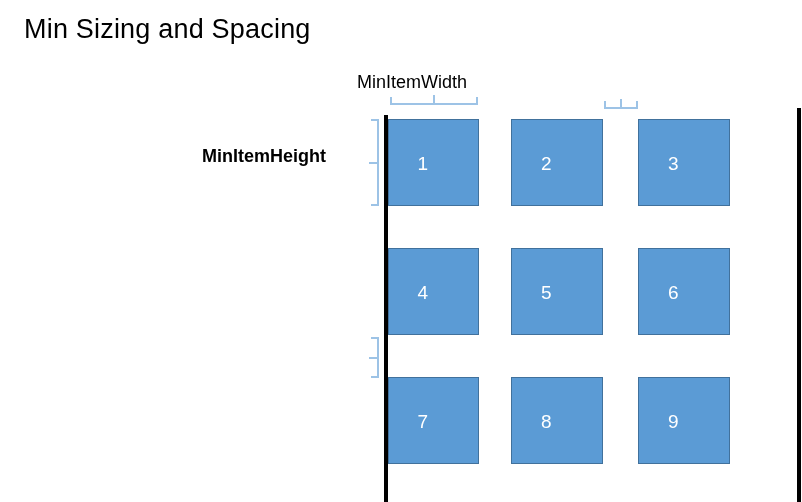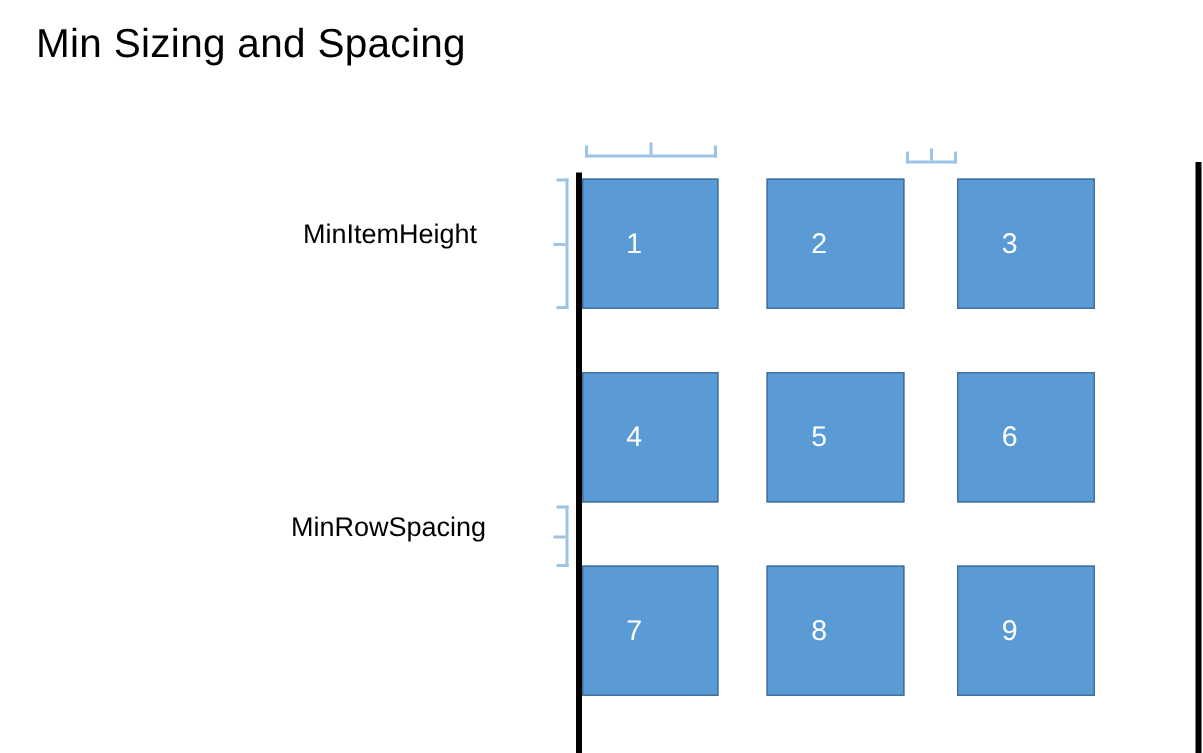--- a/index.html
+++ b/index.html
@@ -118,43 +118,43 @@
 </head>
 <body>
 
 <div id="slide">
 
   <div class="title">Min Sizing and Spacing</div>
 
   <div class="axis-line" style="left:384px; top:115px; width:4px; height:387px;"></div>
   <div class="axis-line" style="left:797px; top:108px; width:4px; height:394px;"></div>
 
+  <div class="ann-label" style="left:357px; top:72px;">MinItemWidth</div>
   <div class="brace-h" style="left:390px; top:95px; width:88px;">
     <div class="bar"></div>
     <div class="cap l"></div>
     <div class="cap r"></div>
     <div class="tick"></div>
   </div>
 
   <div class="brace-h" style="left:604px; top:99px; width:34px;">
     <div class="bar"></div>
     <div class="cap l"></div>
     <div class="cap r"></div>
     <div class="tick"></div>
   </div>
 
-  <div class="ann-label" style="left:202px; top:146px;">MinItemHeight</div>
+  <div class="ann-label" style="left:202px; top:146px;font-weight:bold;">MinItemHeight</div>
   <div class="brace-v" style="left:369px; top:119px; height:87px;">
     <div class="bar"></div>
     <div class="cap t"></div>
     <div class="cap b"></div>
     <div class="tick"></div>
   </div>
 
-  <div class="ann-label" style="left:194px; top:341px;">MinRowSpacing</div>
   <div class="brace-v" style="left:369px; top:337px; height:41px;">
     <div class="bar"></div>
     <div class="cap t"></div>
     <div class="cap b"></div>
     <div class="tick"></div>
   </div>
 
   <div class="item" style="left:388px; top:119px; width:91px; height:87px;">
     <span class="item-label">1</span>
   </div>

